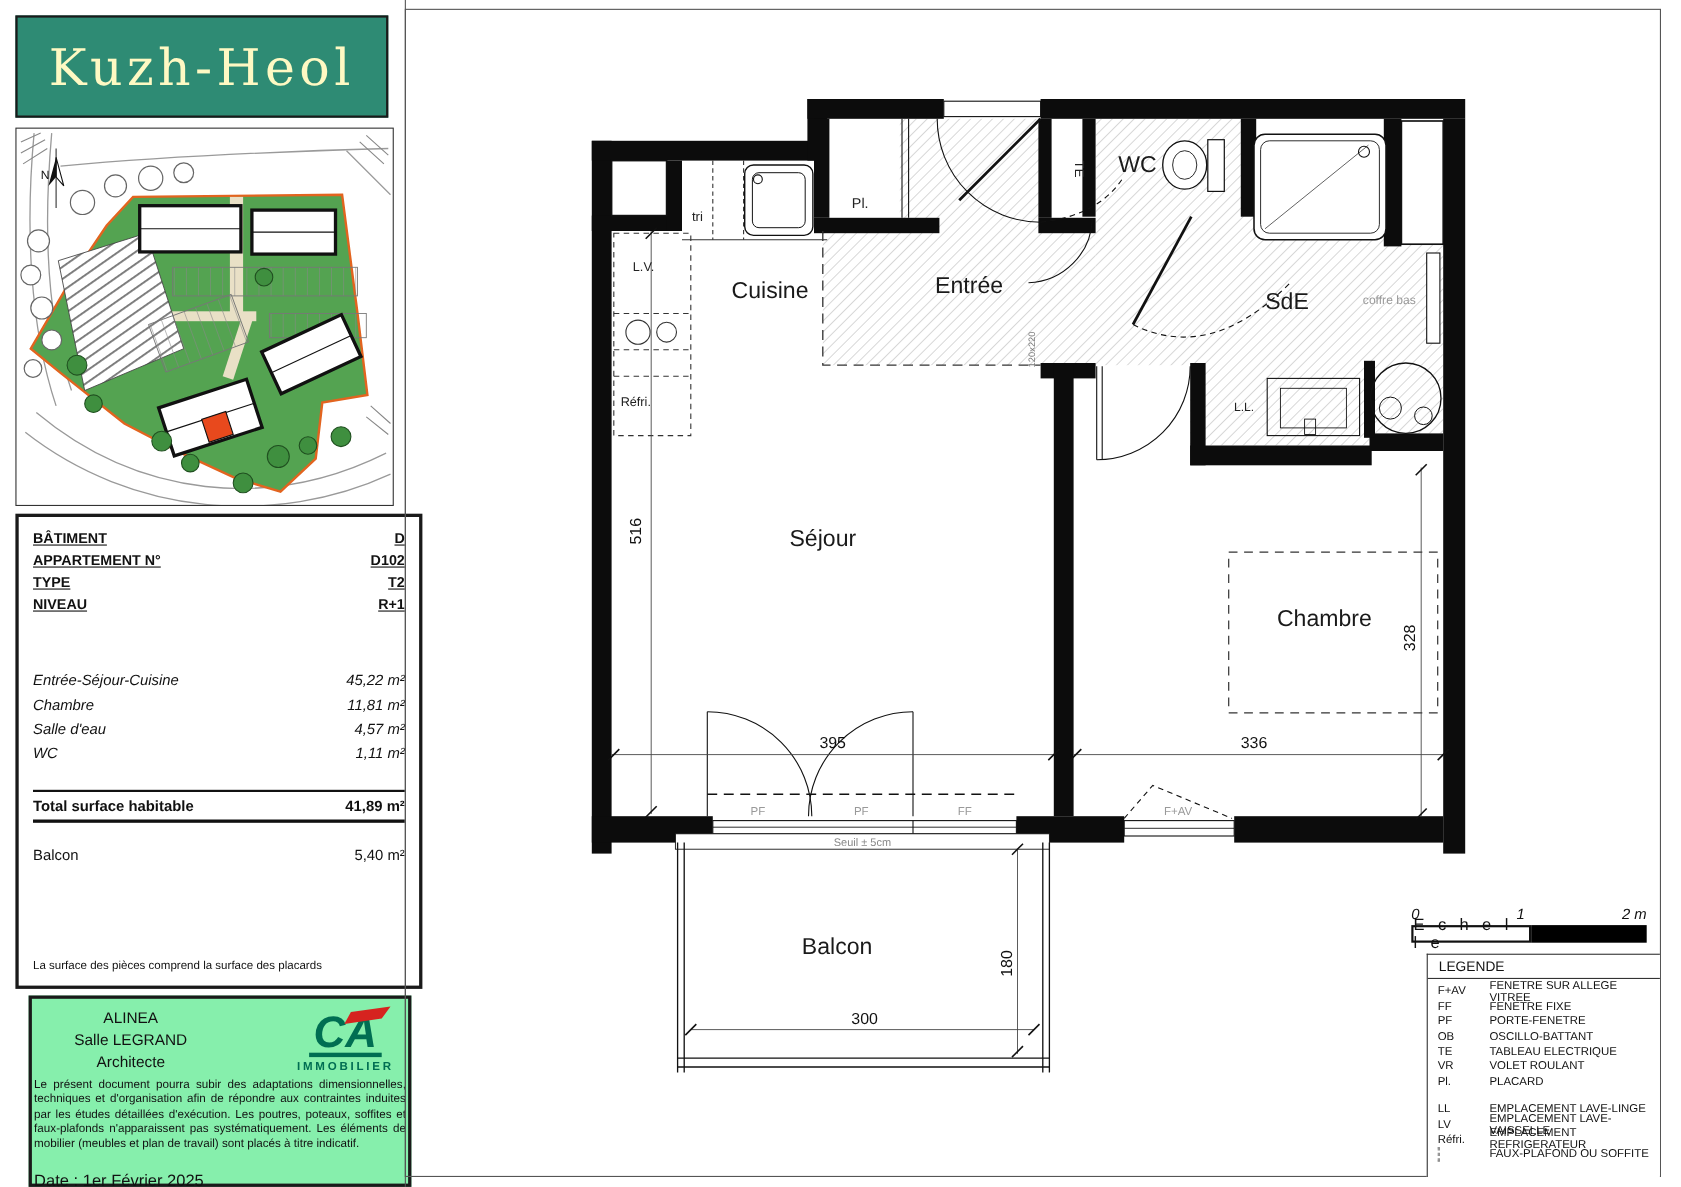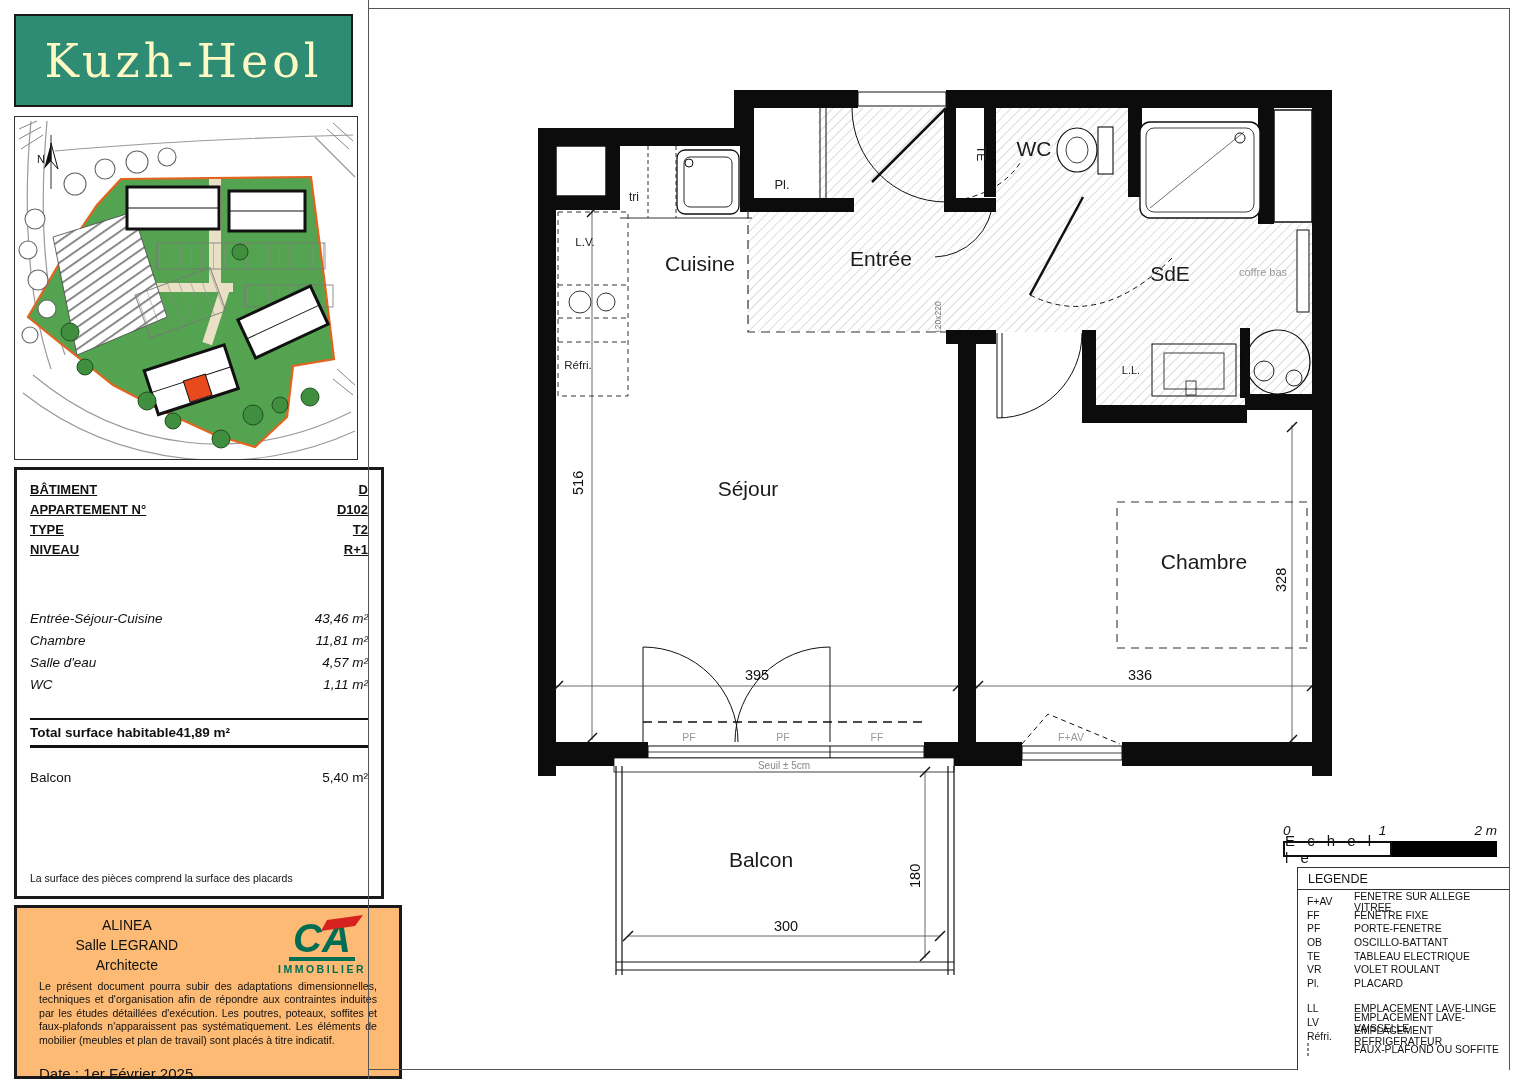--- a/index.html
+++ b/index.html
@@ -12,26 +12,26 @@
   .logo-text{font-family:"DejaVu Serif",serif;font-size:46px;color:#fef9c3;letter-spacing:4px;font-weight:500;}
 
   .site-box{left:14px;top:116px;width:342px;height:342px;border:1px solid #333;background:#fff;}
 
   .info-box{left:14px;top:467px;width:338px;height:406px;border:3px solid #1a1a1a;background:#fff;
     padding:10px 13px;box-sizing:content-box;display:flex;flex-direction:column;}
   .info-row{display:flex;justify-content:space-between;font-weight:bold;font-size:13px;line-height:20px;text-decoration:underline;}
   .area-rows{margin-top:48px;}
   .area-row{display:flex;justify-content:space-between;font-size:13.5px;line-height:22px;font-style:italic;}
   .total-row{margin-top:22px;border-top:2px solid #111;border-bottom:3px solid #111;
-    display:flex;font-weight:bold;font-size:13.5px;padding:5px 0;}
+    display:flex;justify-content:space-between;font-weight:bold;font-size:13.5px;padding:5px 0;}
   .balcon-row{margin-top:22px;display:flex;justify-content:space-between;font-size:13.5px;}
   .surface-note{margin-top:auto;font-size:10.5px;padding-bottom:2px;}
 
-  .arch-box{left:14px;top:905px;width:338px;height:156px;border:3px solid #1a1a1a;background:#fdba74;
-    padding:6px 22px;box-sizing:content-box;}
+  .arch-box{left:26px;top:905px;width:338px;height:156px;border:3px solid #1a1a1a;background:#86efac;
+    padding:6px 2px;box-sizing:content-box;}
   .arch-head{display:flex;align-items:center;}
   .arch-names{width:52%;text-align:center;font-size:14px;line-height:20px;}
   .arch-logo{flex:1;display:flex;justify-content:flex-end;}
   .disclaimer{font-size:10.6px;line-height:13.4px;text-align:justify;margin-top:4px;}
   .date-line{font-size:15px;margin-top:18px;}
 
   
   .frame{left:368px;top:8px;width:1140px;height:1060px;border:1px solid #555;}
   .vdivider{left:368px;top:0;width:1px;height:1079px;background:#555;}
 
@@ -171,21 +171,21 @@
       <span>T2</span>
     </div>
     <div class="info-row">
       <span>NIVEAU</span>
       <span>R+1</span>
     </div>
   </div>
   <div class="area-rows">
     <div class="area-row">
       <span>Entrée-Séjour-Cuisine</span>
-      <span>43,46  m²</span>
+      <span>45,22  m²</span>
     </div>
     <div class="area-row">
       <span>Chambre</span>
       <span>11,81  m²</span>
     </div>
     <div class="area-row">
       <span>Salle d'eau</span>
       <span>4,57  m²</span>
     </div>
     <div class="area-row">

